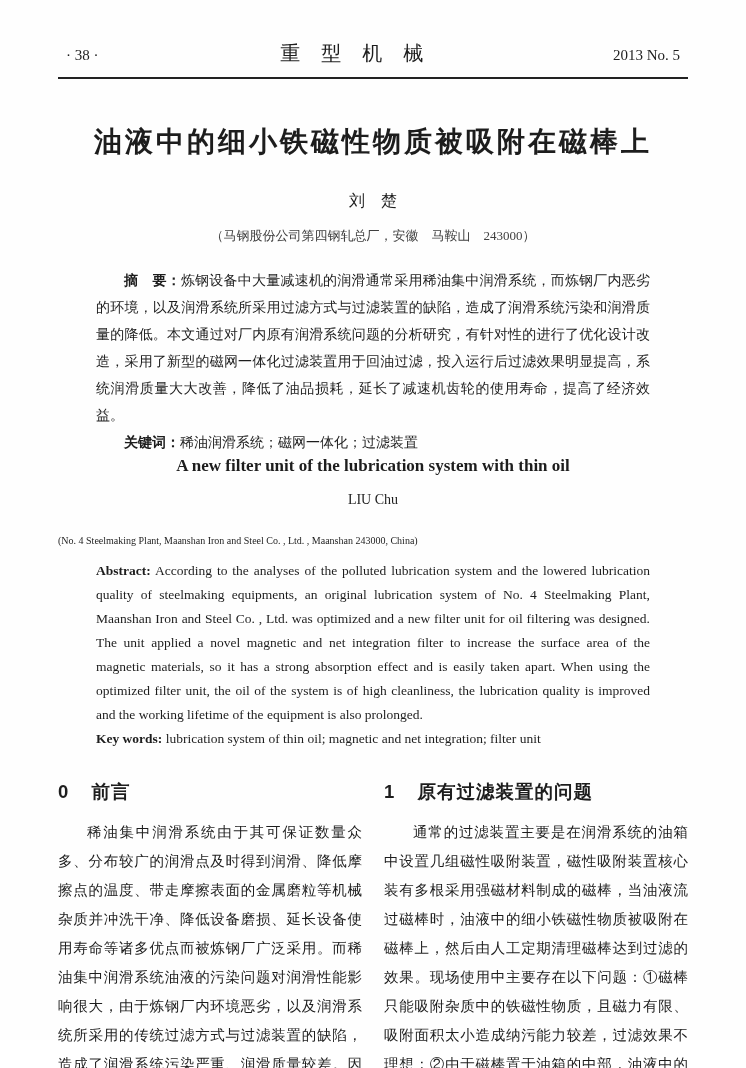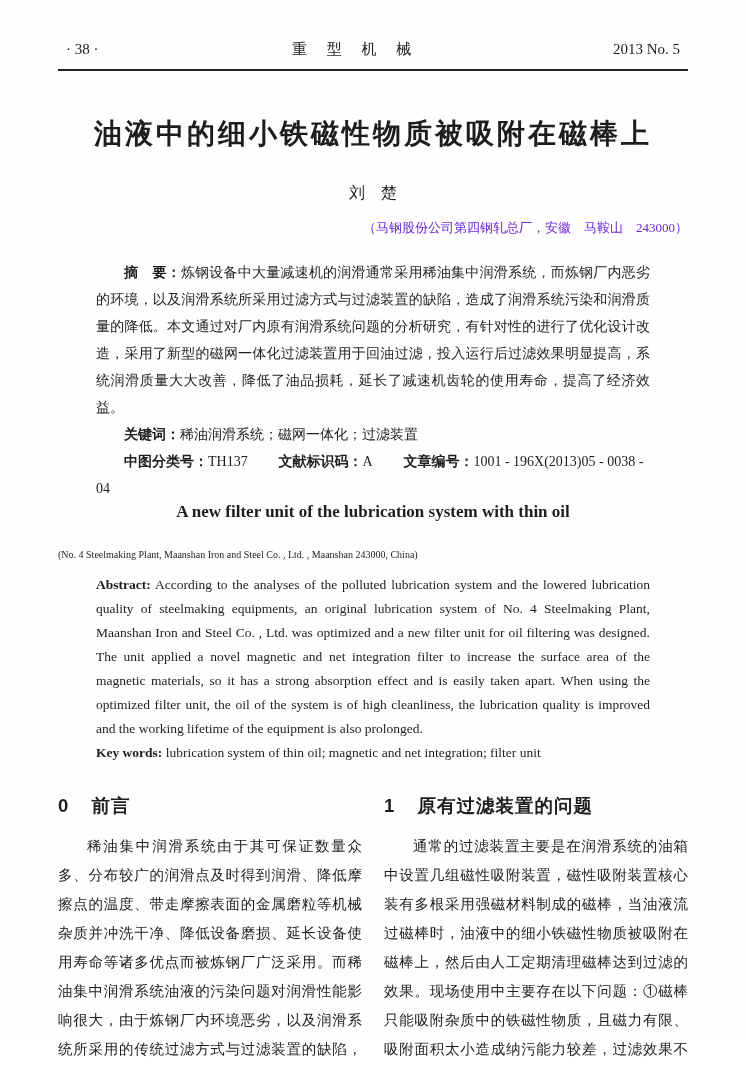--- a/index.html
+++ b/index.html
@@ -11,30 +11,30 @@
     overflow: hidden;
   }
   .page { width: 746px; height: 1040px; padding: 0 58px; background: #fefefe; }
 
   
   .hdr {
     display: flex; justify-content: space-between; align-items: baseline;
     padding: 40px 8px 10px 8px;
     font-size: 15px;
   }
-  .hdr .journal { letter-spacing: 8px; font-size: 15px; }
+  .hdr .journal { letter-spacing: 8px; font-size: 20px; }
   .hdr-rule { border: none; border-top: 2px solid #222; height: 0; }
 
   
   .title-cn {
     margin-top: 44px; text-align: center;
     font-size: 28px; font-weight: 600; letter-spacing: 3px;
   }
   .author-cn { margin-top: 30px; text-align: center; font-size: 16px; }
-  .affil-cn  { margin-top: 15px; text-align: right; font-size: 13px; color: #6d28d9; }
+  .affil-cn  { margin-top: 15px; text-align: center; font-size: 13px; color: #404040; }
 
   
   .abs-cn { margin: 22px 38px 0 38px; font-size: 14px; line-height: 27px; }
   .abs-cn .abs-p { text-align: justify; text-indent: 2em; }
   .abs-cn b { font-family: "Liberation Sans", "DejaVu Sans", sans-serif; font-weight: 700; }
   .kw-line, .cls-line { text-indent: 2em; }
   .cls-line .gap { display: inline-block; width: 2.2em; }
 
   
   .title-en { text-align: center; font-size: 17px; font-weight: 700; }
@@ -67,24 +67,24 @@
   </header>
   <hr class="hdr-rule">
 
   <h1 class="title-cn">油液中的细小铁磁性物质被吸附在磁棒上</h1>
   <div class="author-cn">刘　楚</div>
   <div class="affil-cn">（马钢股份公司第四钢轧总厂，安徽　马鞍山　243000）</div>
 
   <section class="abs-cn">
     <p class="abs-p"><b>摘　要：</b><span>炼钢设备中大量减速机的润滑通常采用稀油集中润滑系统，而炼钢厂内恶劣的环境，以及润滑系统所采用过滤方式与过滤装置的缺陷，造成了润滑系统污染和润滑质量的降低。本文通过对厂内原有润滑系统问题的分析研究，有针对性的进行了优化设计改造，采用了新型的磁网一体化过滤装置用于回油过滤，投入运行后过滤效果明显提高，系统润滑质量大大改善，降低了油品损耗，延长了减速机齿轮的使用寿命，提高了经济效益。</span></p>
     <p class="kw-line"><b>关键词：</b><span>稀油润滑系统；磁网一体化；过滤装置</span></p>
-    <p class="cls-line"><b>中图分类号：</b><span>TH137</span><span class="gap"></span><b>文献标识码：</b><span>A</span><span class="gap"></span><b>文章编号：</b><span>1001 - 196X(2013)05 - 0038 - 04</span></p>
   </section>
 
   <h2 class="title-en">A new filter unit of the lubrication system with thin oil</h2>
+  <div class="author-en">LIU Chu</div>
   <div class="affil-en">(No. 4 Steelmaking Plant, Maanshan Iron and Steel Co. , Ltd. , Maanshan 243000, China)</div>
 
   <section class="abs-en">
     <p><b>Abstract:</b> <span>According to the analyses of the polluted lubrication system and the lowered lubrication quality of steelmaking equipments, an original lubrication system of No. 4 Steelmaking Plant, Maanshan Iron and Steel Co. , Ltd. was optimized and a new filter unit for oil filtering was designed. The unit applied a novel magnetic and net integration filter to increase the surface area of the magnetic materials, so it has a strong absorption effect and is easily taken apart. When using the optimized filter unit, the oil of the system is of high cleanliness, the lubrication quality is improved and the working lifetime of the equipment is also prolonged.</span></p>
     <p><b>Key words:</b> <span>lubrication system of thin oil; magnetic and net integration; filter unit</span></p>
   </section>
 
   <div class="columns">
 
     <div class="col">

